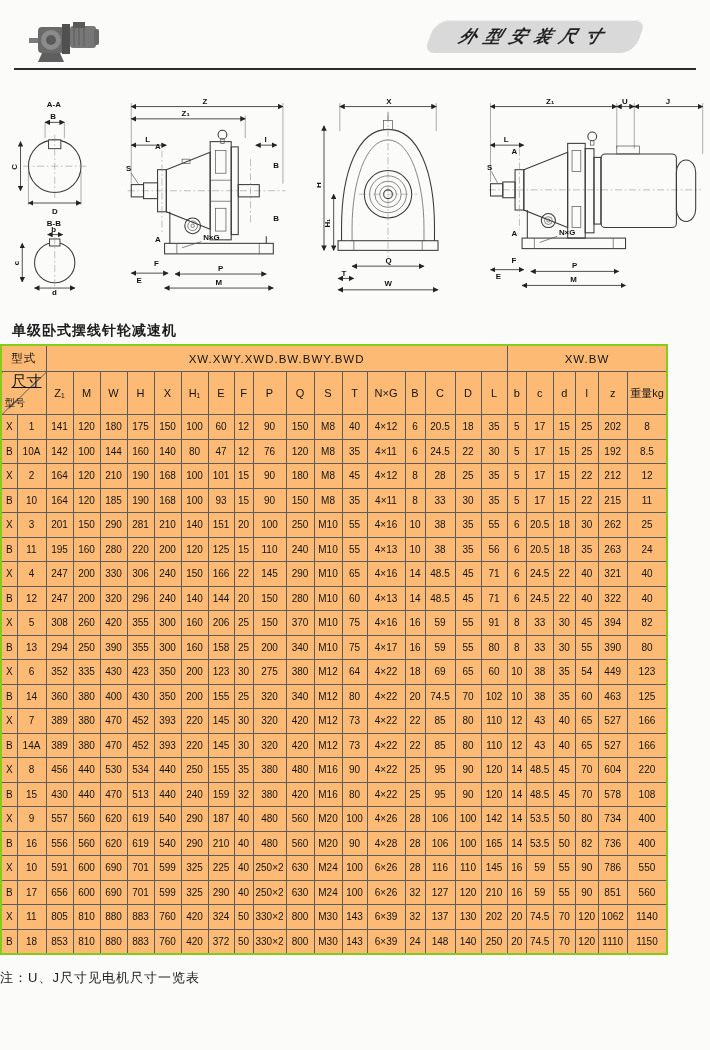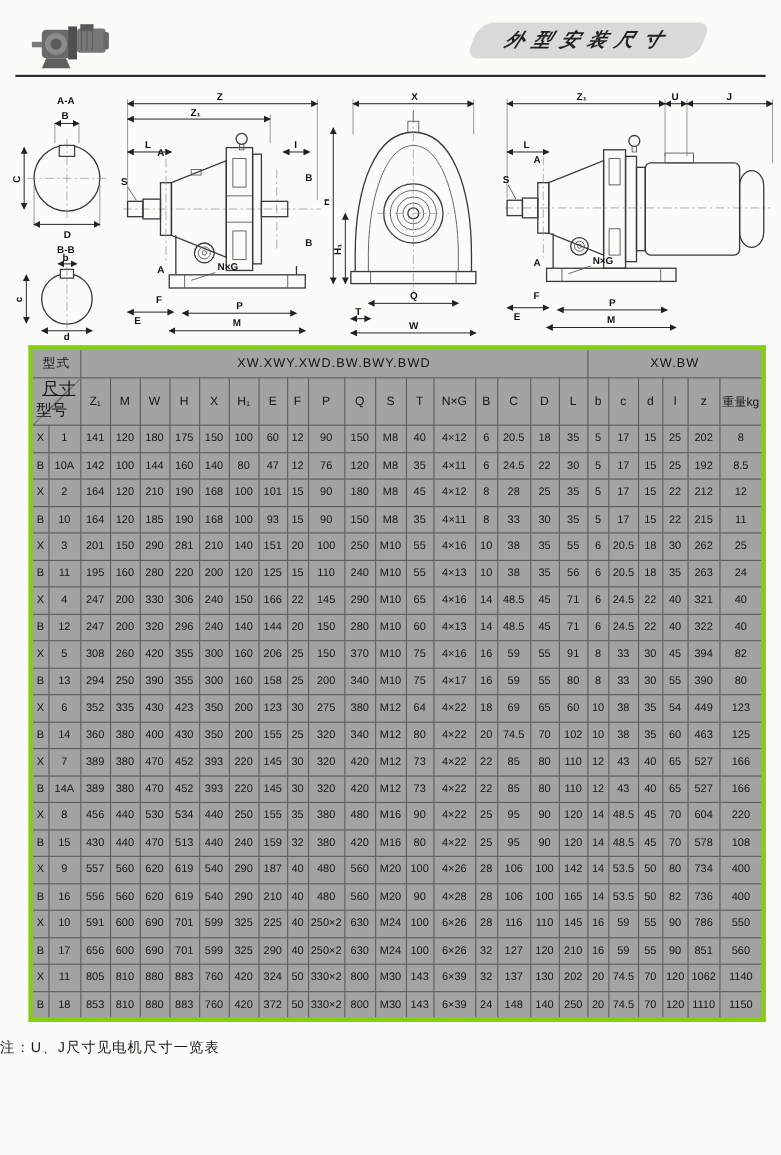--- a/index.html
+++ b/index.html
@@ -12,42 +12,42 @@
   .top-bar{display:flex;justify-content:space-between;align-items:flex-start;padding:12px 22px 0 28px;height:52px;}
   .banner{
     background:#d9d9d9;border-radius:14px 10px 14px 10px;
     transform:skewX(-20deg);padding:5px 30px;margin:8px 48px 0 0;
     box-shadow:inset 0 1px 0 #efefef;
   }
   .banner span{font-style:italic;font-weight:bold;font-size:17px;letter-spacing:8px;color:#222;white-space:nowrap;}
   .divider{border-top:2px solid #2c2c2c;margin:4px 14px 0 14px;}
   .page-title{margin:20px 0 0 12px;font-size:22px;font-weight:bold;letter-spacing:2px;}
   
-  .diagrams{display:flex;align-items:flex-start;margin:12px 4px 0 10px;height:232px;}
+  .diagrams{display:flex;align-items:flex-start;margin:12px 4px 0 10px;height:232px;gap:28px;}
   svg{display:block;}
   svg text{font-family:"Liberation Sans","DejaVu Sans",sans-serif;font-size:9px;font-weight:bold;fill:#111;}
   .outline{fill:none;stroke:#3a3a3a;stroke-width:1.2;}
   .thin{fill:none;stroke:#555;stroke-width:0.8;}
   .dim{stroke:#222;stroke-width:0.9;fill:none;}
   .ext{stroke:#666;stroke-width:0.6;fill:none;}
   .cl{stroke:#888;stroke-width:0.6;stroke-dasharray:8 3 2 3;fill:none;}
   
   .section-label{margin:8px 0 4px 12px;font-size:14px;font-weight:bold;letter-spacing:1px;}
-  table.dims{border-collapse:collapse;table-layout:fixed;width:660px;margin-left:26px;border:4px solid #84cc16;background:#a3a3a3;}
+  table.dims{border-collapse:collapse;table-layout:fixed;width:660px;border:2px solid #84cc16;background:#fdba74;}
   table.dims th,table.dims td{
     border:1px solid #5c5c5c;text-align:center;vertical-align:middle;
     font-size:10px;font-weight:normal;padding:0;height:23.5px;
     white-space:nowrap;overflow:hidden;color:#141414;
   }
   table.dims thead tr.group th{font-size:11.5px;height:25px;letter-spacing:1px;}
   table.dims thead tr.colhead th{font-size:11px;height:42px;}
   .corner{position:relative;background:
     linear-gradient(to bottom right,transparent calc(50% - .5px),#5c5c5c calc(50% - .5px),#5c5c5c calc(50% + .5px),transparent calc(50% + .5px));}
   .corner .tr{position:absolute;top:0;right:4px;font-size:15px;text-decoration:underline;}
-  .corner .bl{position:absolute;bottom:4px;left:3px;font-size:14px;}
+  .corner .bl{position:absolute;bottom:4px;left:3px;font-size:10px;}
   .footnote{margin:14px 0 0 0;font-size:13px;letter-spacing:1px;}
 </style>
 </head>
 <body>
 
 <div class="page">
 
   <div class="top-bar">
     <svg width="86" height="56" viewBox="0 0 86 56">
       <defs>
@@ -243,20 +243,21 @@
       <text x="28" y="190">F</text>
       <line class="dim" x1="4" y1="198" x2="42" y2="198" marker-start="url(#ar)" marker-end="url(#ar)"></line>
       <text x="10" y="209">E</text>
       <line class="dim" x1="50" y1="200" x2="150" y2="200" marker-start="url(#ar)" marker-end="url(#ar)"></line>
       <text x="97" y="196">P</text>
       <line class="dim" x1="40" y1="216" x2="158" y2="216" marker-start="url(#ar)" marker-end="url(#ar)"></line>
       <text x="95" y="212">M</text>
     </svg>
   </div>
 
+  <div class="section-label">单级卧式摆线针轮减速机</div>
 
   <table class="dims">
     <colgroup>
         <col style="width: 16px;">
         <col style="width: 29px;">
         <col style="width: 27px;">
         <col style="width: 27px;">
         <col style="width: 27px;">
         <col style="width: 27px;">
         <col style="width: 27px;">

